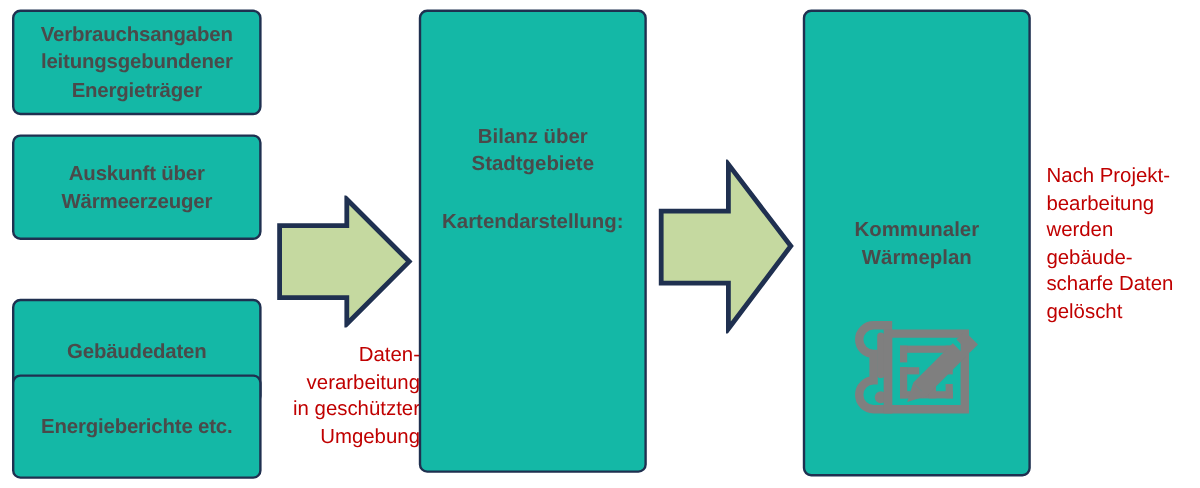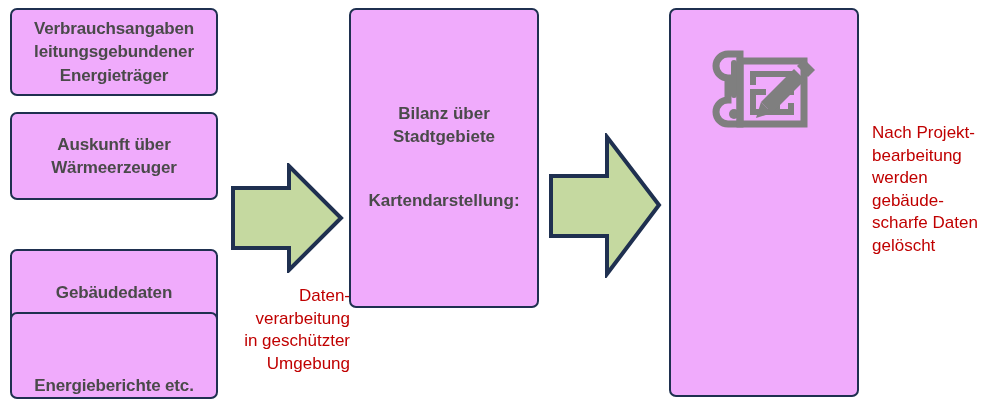--- a/index.html
+++ b/index.html
@@ -15,21 +15,21 @@
     width: 1000px;
     height: 407px;
     background: #ffffff;
     overflow: hidden;
   }
 
   
   .box {
     position: absolute;
     box-sizing: border-box;
-    background: #f0abfc;
+    background: #14b8a6;
     border: 2px solid #1f3050;
     border-radius: 7px;
     display: flex;
     flex-direction: column;
     align-items: center;
     justify-content: center;
     text-align: center;
     color: #4a4a4a;
   }
 
@@ -39,41 +39,41 @@
     line-height: 1.38;
     letter-spacing: -0.15px;
     white-space: pre-line;
   }
 
   
   .src-box { left: 10px; width: 208px; }
   #src-0 { top: 8px;   height: 88px; }
   #src-1 { top: 112px; height: 88px; }
   #src-2 { top: 210px; height: 88px; margin-top: 39px; }
-  #src-3 { top: 312px; height: 87px; justify-content: flex-end; }
+  #src-3 { top: 312px; height: 87px; }
 
   
   #middle-box {
     left: 349px;
     top: 8px;
     width: 190px;
-    height: 300px;
+    height: 386px;
     justify-content: flex-start;
     padding: 0 8px;
   }
   #middle-box .mid-title {
     margin-top: 92px;
     font-weight: bold;
     font-size: 17px;
     line-height: 1.38;
     white-space: pre-line;
     color: #4a4a4a;
   }
   #middle-box .mid-sub-head {
-    margin-top: 40px;
+    margin-top: 24px;
     font-weight: bold;
     font-size: 17px;
     line-height: 1.38;
     color: #4a4a4a;
   }
   #middle-box .mid-sub-body {
     font-weight: normal;
     font-size: 17px;
     line-height: 1.38;
     white-space: pre-line;
@@ -112,21 +112,21 @@
   
   .note {
     position: absolute;
     color: #c00000;
     font-size: 17px;
     line-height: 1.33;
     white-space: pre-line;
     font-weight: normal;
   }
   #note-left  { left: 226px; top: 285px;  width: 124px; text-align: right; }
-  #note-right { left: 872px; top: 122px;  width: 126px; text-align: left; }
+  #note-right { left: 872px; top: 136px;  width: 126px; text-align: left; }
 </style>
 </head>
 <body>
 
 <div id="canvas">
 
   <div class="box src-box" id="src-0">
     <div class="box-label">Verbrauchsangaben
 leitungsgebundener
 Energieträger</div>
@@ -158,20 +158,22 @@
     <div class="mid-title">Bilanz über
 Stadtgebiete</div>
     <div class="mid-sub-head">Kartendarstellung:</div>
   </div>
 
   <svg class="arrow" id="arrow-2" viewBox="0 0 114 145">
     <polygon points="3,43 59,43 59,4 111,72 59,141 59,103 3,103" fill="#c5d9a0" stroke="#1f3050" stroke-width="4" stroke-linejoin="miter"></polygon>
   </svg>
 
   <div class="box" id="output-box">
+    <div class="out-title">Kommunaler
+Wärmeplan</div>
 
     <svg id="blueprint-icon" viewBox="0 0 104 98">
       <g fill="#7f7f7f">
 
         <path d="M16 14 h12 v70 h-12 a12 12 0 0 1 0 -24 v-22 a12 12 0 0 1 0 -24 z" fill="none" stroke="#7f7f7f" stroke-width="7"></path>
         <rect x="19" y="20" width="6" height="38" rx="3" fill="#7f7f7f"></rect>
         <circle cx="22" cy="74" r="5" fill="#7f7f7f"></circle>
 
         <path d="M28 21 h64 v63 h-64 z" fill="none" stroke="#7f7f7f" stroke-width="7"></path>
 

